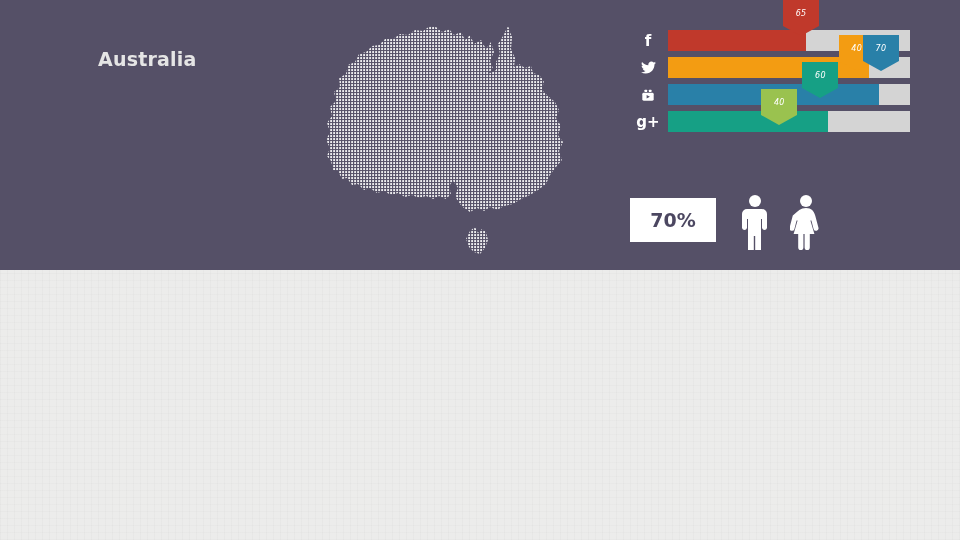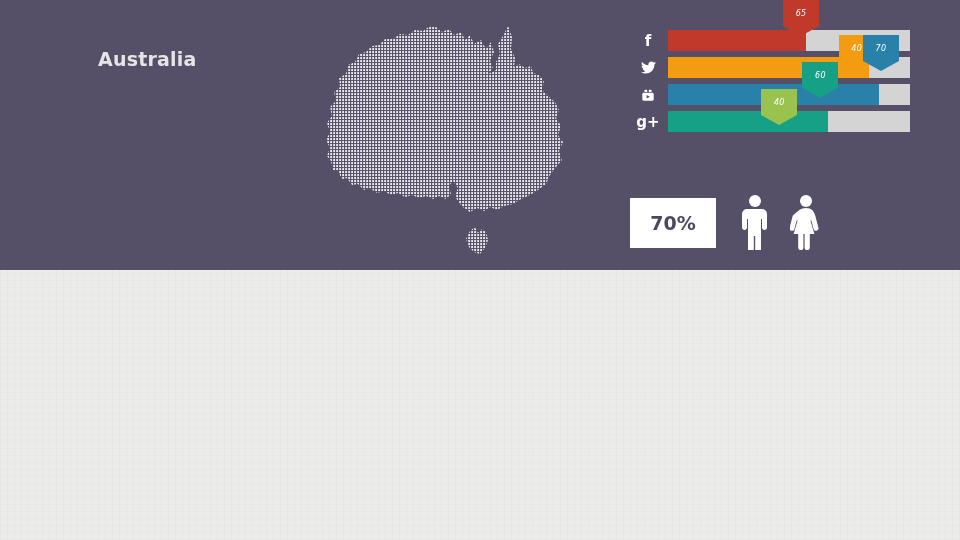--- a/index.html
+++ b/index.html
@@ -48,21 +48,21 @@
   
   .tag { position:absolute; width:36px; height:36px; z-index:4;font-style:italic; }
   .tag .shape { position:absolute; inset:0; }
   .tag .num { position:absolute; left:0; top:0; width:36px; height:27px;
               display:flex; align-items:center; justify-content:center;
               color:#fff; font-size:8px; letter-spacing:.3px; }
 
   
   .gender { position:absolute; left:630px; width:300px; height:46px; }
   .panel.dark  .gender { top:198px; }
-  .pctbox { position:absolute; top:0; width:86px; height:50px;
+  .pctbox { position:absolute; top:0; width:86px; height:44px;
             display:flex; align-items:center; justify-content:center;
             font-size:19px; font-weight:bold; }
   .pctbox.l { left:0; }
   .pctbox.r { left:214px; }
   .panel.dark  .pctbox { background:#ffffff; color:#4c4761; }
   .person { position:absolute; top:-4px; }
   .person.m { left:110px; }
   .person.f { left:160px; }
   .person svg { display:block; }
 </style>

